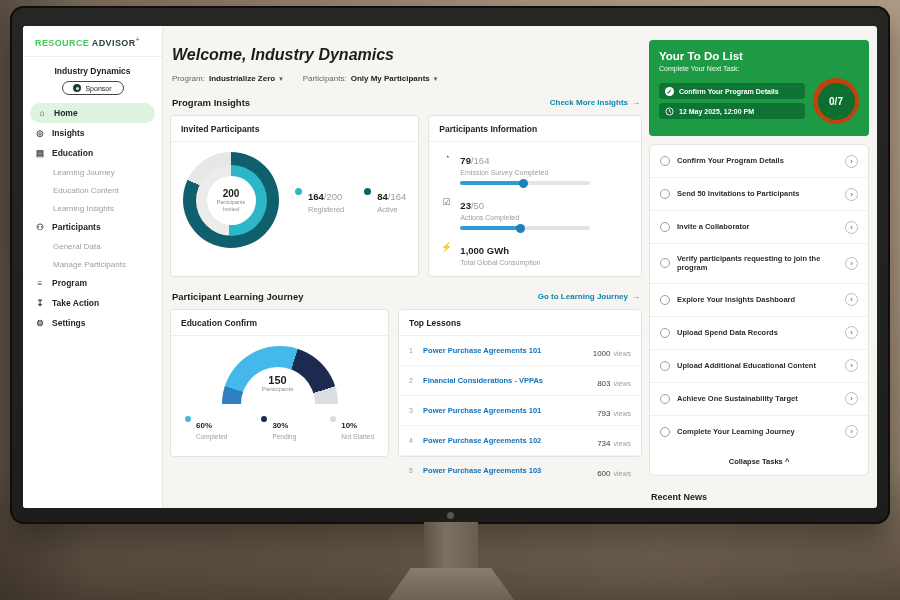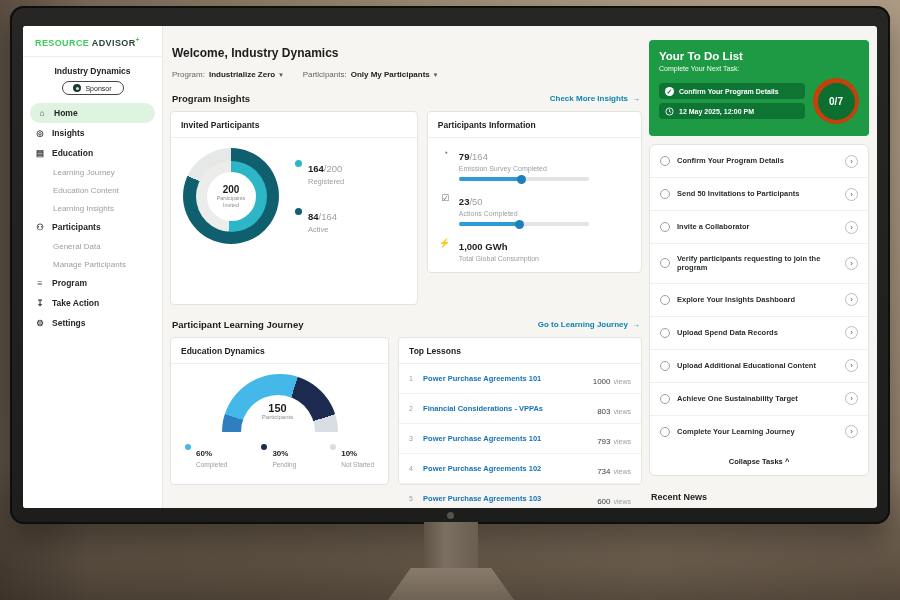--- a/index.html
+++ b/index.html
@@ -36,44 +36,44 @@
   .badge-ic { width:8px; height:8px; border-radius:50%; background:#1d3a33; display:inline-block; position:relative; }
   .badge-ic::after { content:""; position:absolute; left:2.5px; top:2.5px; width:3px; height:3px; border-radius:50%; background:#cfe9d4; }
   .nav { margin-top:8px; }
   .nav-item { display:flex; align-items:center; gap:7px; padding:5px 12px; font-size:8.5px;
     font-weight:bold; color:#24262a; cursor:pointer; }
   .nav-item .ic { width:10px; text-align:center; font-size:8.5px; color:#3a3d40; }
   .nav-item.active { background:#dff3e1; border-radius:13px; margin:0 7px; padding:5px 7px; }
   .nav-item.sub { padding:4.5px 12px 4.5px 30px; font-weight:normal; color:#9aa0a2; font-size:8px; }
   
   .main { position:absolute; left:141px; top:0; width:486px; height:100%; padding:14px 8px 0 6px; }
-  .welcome { font-size:12px; font-weight:bold; color:#1c1c1a; margin:6px 0 0 2px; }
+  .welcome { font-size:16px; font-weight:bold; color:#1c1c1a; margin:6px 0 0 2px;font-style:italic; }
   .filters { display:flex; gap:20px; margin:10px 0 0 2px; font-size:8px; color:#666; align-items:center; }
   .filter { display:flex; gap:4px; align-items:center; cursor:pointer; }
   .filter b { color:#222; } .caret { color:#555; font-size:7px; }
   .sec-head { display:flex; justify-content:space-between; align-items:center; margin:14px 2px 0; }
   .sec-title { font-size:9.5px; font-weight:bold; color:#1d1d1b; }
   .sec-link { font-size:8px; font-weight:bold; color:#0c86ae; cursor:pointer; display:flex; gap:4px; align-items:center; }
   .cards { display:flex; gap:9px; margin-top:7px; }
   .card { background:#fff; border:1px solid #e3e3df; border-radius:4px; }
   .card-title { font-size:8.5px; font-weight:bold; color:#222; padding:8px 10px 7px; border-bottom:1px solid #efefec; }
   
-  .card-invited { width:250px; height:194px; }
+  .card-invited { width:250px; height:162px; }
   .inv-body { display:flex; align-items:center; gap:16px; padding:10px 12px; }
   .donut { width:96px; height:96px; border-radius:50%;
     background:conic-gradient(#0f5f6e 0 295deg, #e6e8e7 295deg 360deg);
     display:flex; align-items:center; justify-content:center; }
   .donut-mid { width:71px; height:71px; border-radius:50%;
     background:conic-gradient(#2cb6c6 0 185deg, #ececea 185deg 360deg);
     display:flex; align-items:center; justify-content:center; }
   .donut-hole { width:49px; height:49px; border-radius:50%; background:#fff;
     display:flex; flex-direction:column; align-items:center; justify-content:center; text-align:center; }
   .donut-hole .v { font-size:10px; font-weight:bold; color:#1d1d1b; }
   .donut-hole .l { font-size:5.5px; color:#8a8f90; width:40px; line-height:1.25; }
-  .legend-col { display:flex; flex-direction:column; gap:20px; }
+  .legend-col { display:flex; flex-direction:row; gap:20px; }
   .leg { display:flex; gap:6px; }
   .dot { width:7px; height:7px; border-radius:50%; margin-top:2px; flex:none; }
   .dot.teal { background:#2cb6c6; } .dot.deep { background:#0f5f6e; }
   .leg .v { font-size:9.5px; font-weight:bold; color:#1d1d1b; }
   .leg .t { font-weight:normal; color:#9aa0a2; }
   .leg .l { font-size:7.5px; color:#9aa0a2; margin-top:1px; }
   
   .card-info { width:217px; height:162px; }
   .info-row { display:flex; gap:8px; padding:8px 12px 2px; }
   .info-ic { width:11px; font-size:9px; color:#6b7073; text-align:center; padding-top:2px; }
@@ -288,21 +288,21 @@
       <div class="sec-head">
         <span class="sec-title">Participant Learning Journey</span>
         <span class="sec-link">
           <span>Go to Learning Journey</span>
           <span>→</span>
         </span>
       </div>
 
       <div class="cards">
         <div class="card card-edu">
-          <div class="card-title">Education Dynamics</div>
+          <div class="card-title">Education Confirm</div>
           <div class="gauge-wrap">
             <div class="gauge">
               <div class="gauge-hole">
                 <div class="v">150</div>
                 <div class="l">Participants</div>
               </div>
             </div>
           </div>
           <div class="edu-legend">
             <div class="eleg">

